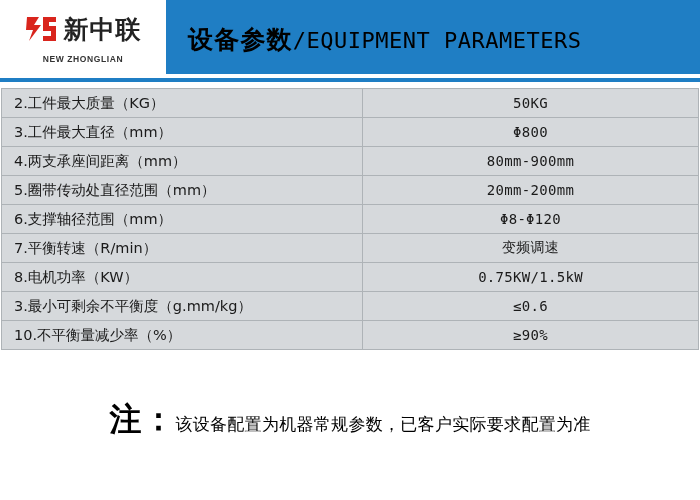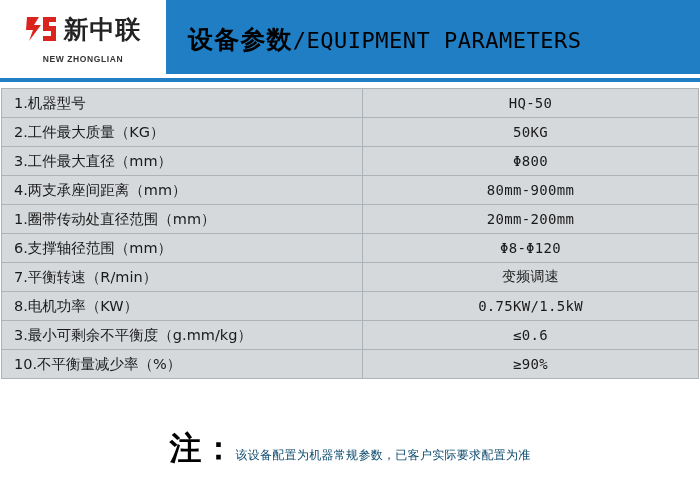--- a/index.html
+++ b/index.html
@@ -140,22 +140,22 @@
     white-space: nowrap;
     font-family: "DejaVu Sans", sans-serif;
   }
   .note-label {
     font-size: 32px;
     font-weight: bold;
     color: #000000;
     letter-spacing: 1px;
   }
   .note-text {
-    font-size: 12px;
-    color: #0c4a6e;
+    font-size: 17px;
+    color: #000000;
     letter-spacing: 0.3px;
     text-align: right;
   }
 </style>
 </head>
 <body>
 
 <div class="page">
 
   <div class="header">
@@ -178,37 +178,33 @@
         <span class="cn">设备参数</span><span class="en">/</span><span class="en">EQUIPMENT PARAMETERS</span>
       </div>
       <div class="header-underline"></div>
     </div>
   </div>
   <div class="header-bottom-rule"></div>
 
   <table class="spec-table">
     <tbody>
       <tr>
-        <td class="label">1.机器型号</td>
-        <td class="value">HQ-50</td>
-      </tr>
-      <tr>
         <td class="label">2.工件最大质量（KG）</td>
         <td class="value">50KG</td>
       </tr>
       <tr>
         <td class="label">3.工件最大直径（mm）</td>
         <td class="value">Φ800</td>
       </tr>
       <tr>
         <td class="label">4.两支承座间距离（mm）</td>
         <td class="value">80mm-900mm</td>
       </tr>
       <tr>
-        <td class="label">1.圈带传动处直径范围（mm）</td>
+        <td class="label">5.圈带传动处直径范围（mm）</td>
         <td class="value">20mm-200mm</td>
       </tr>
       <tr>
         <td class="label">6.支撑轴径范围（mm）</td>
         <td class="value">Φ8-Φ120</td>
       </tr>
       <tr>
         <td class="label">7.平衡转速（R/min）</td>
         <td class="value">变频调速</td>
       </tr>

